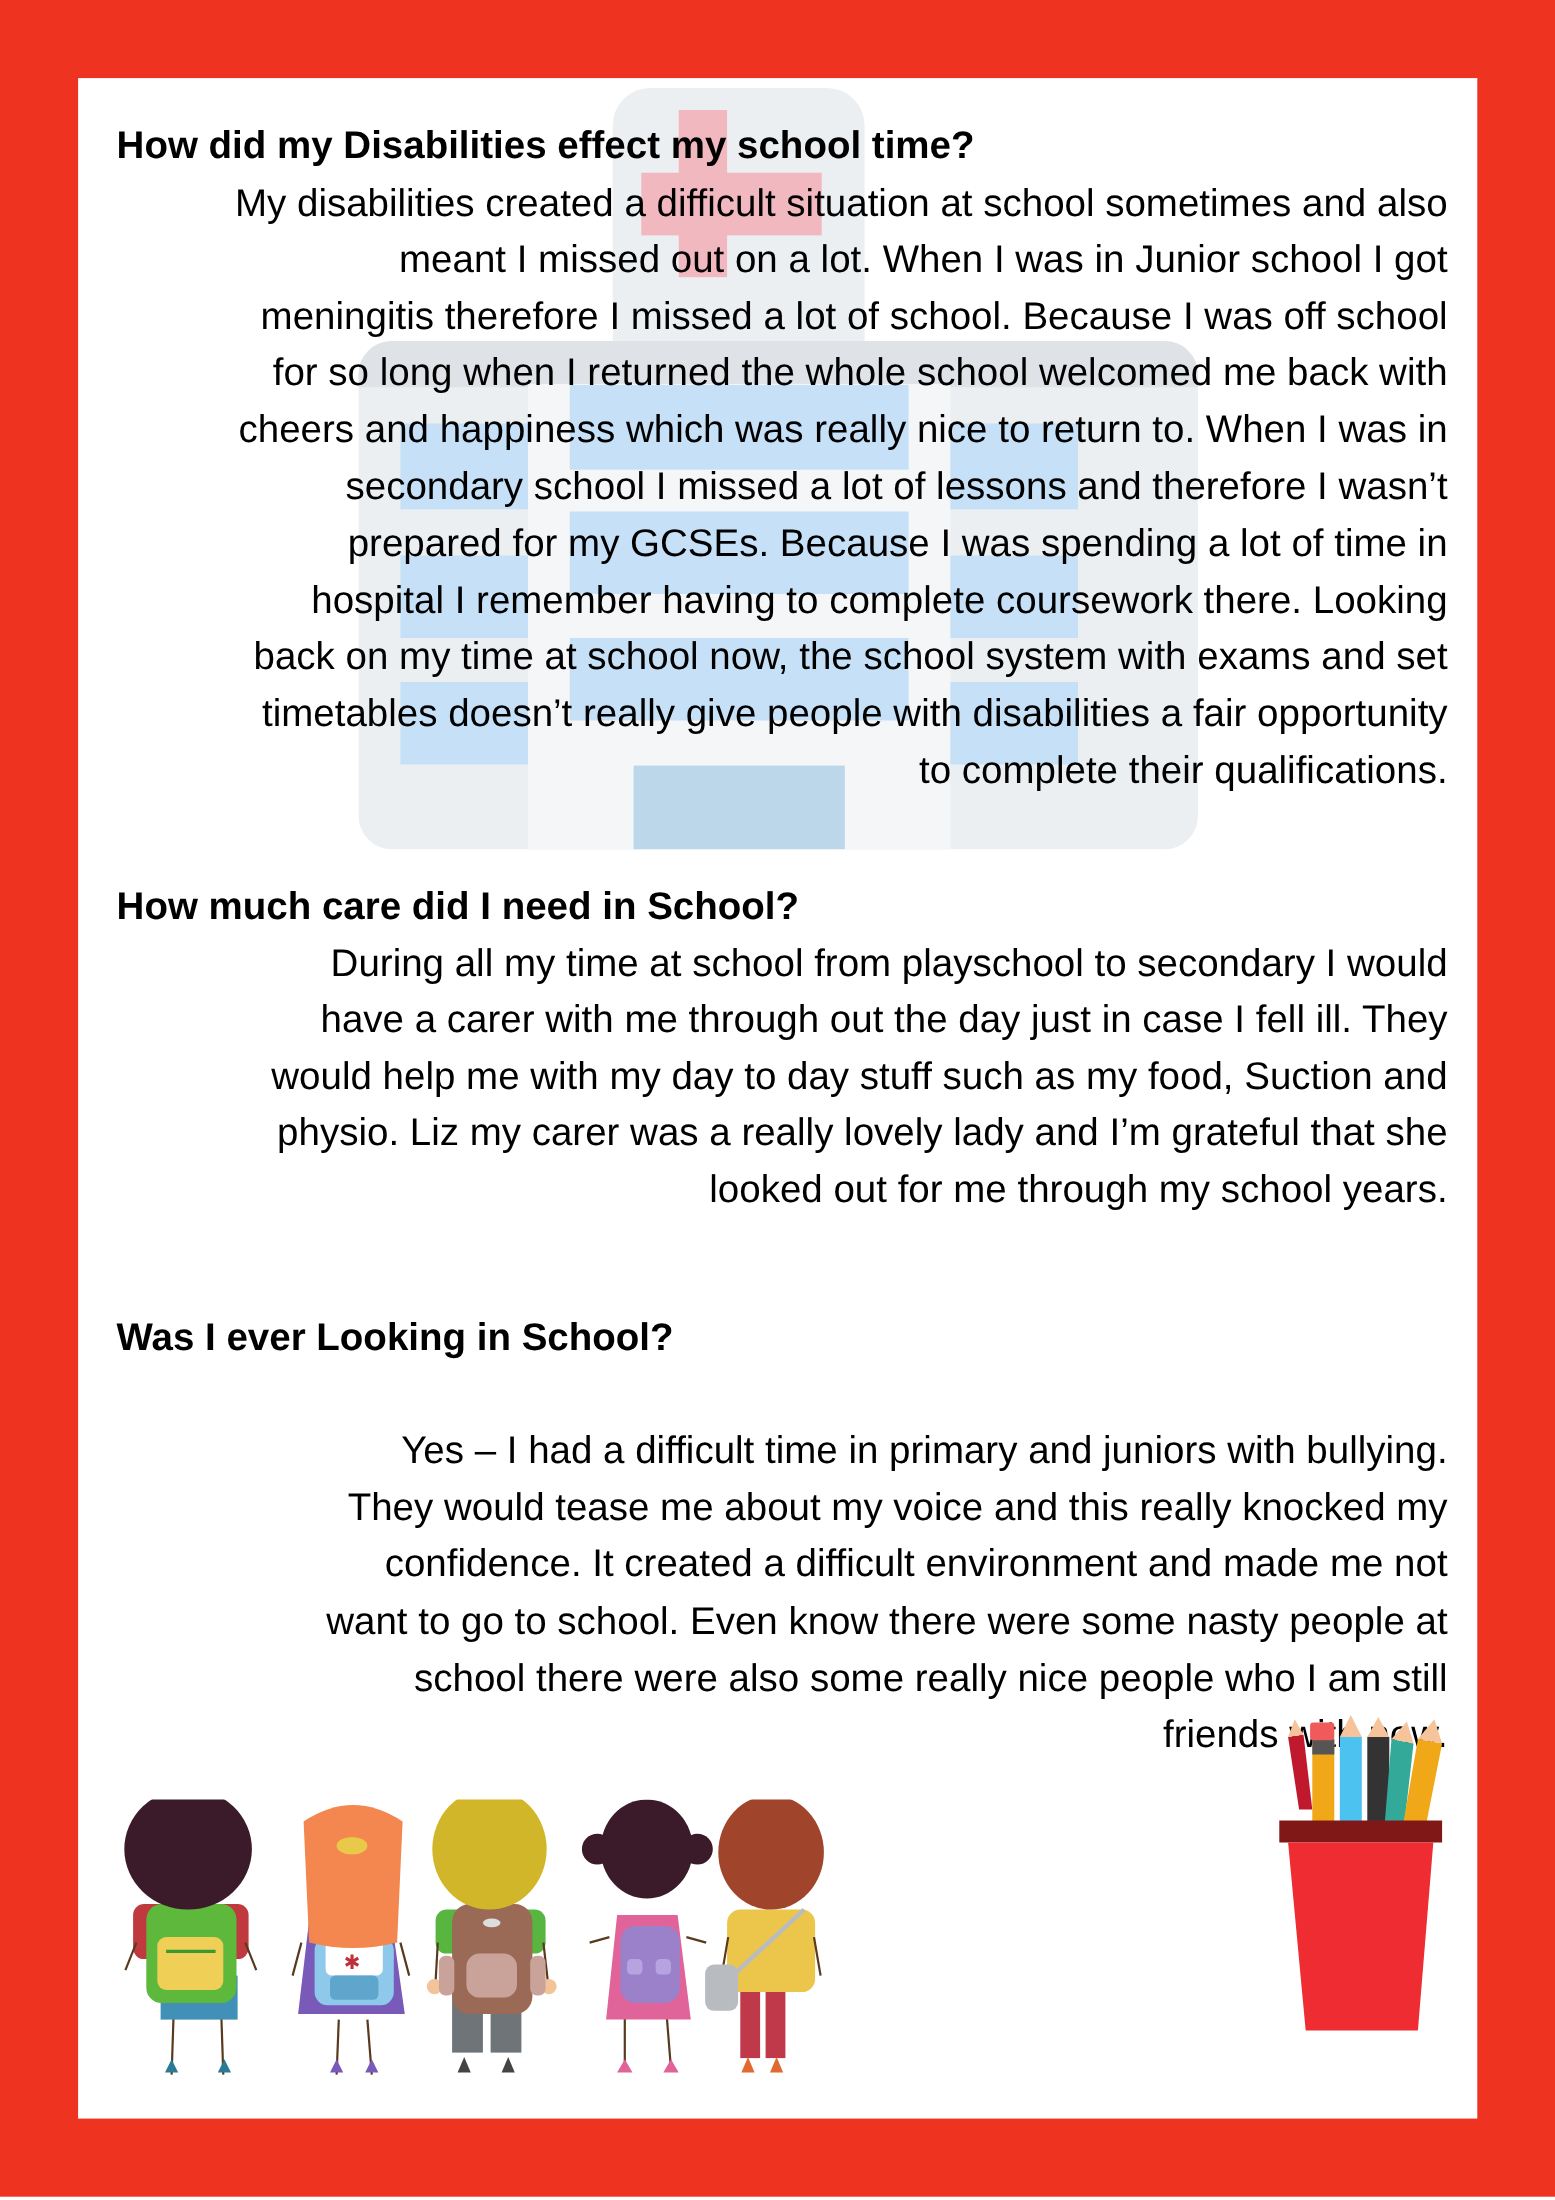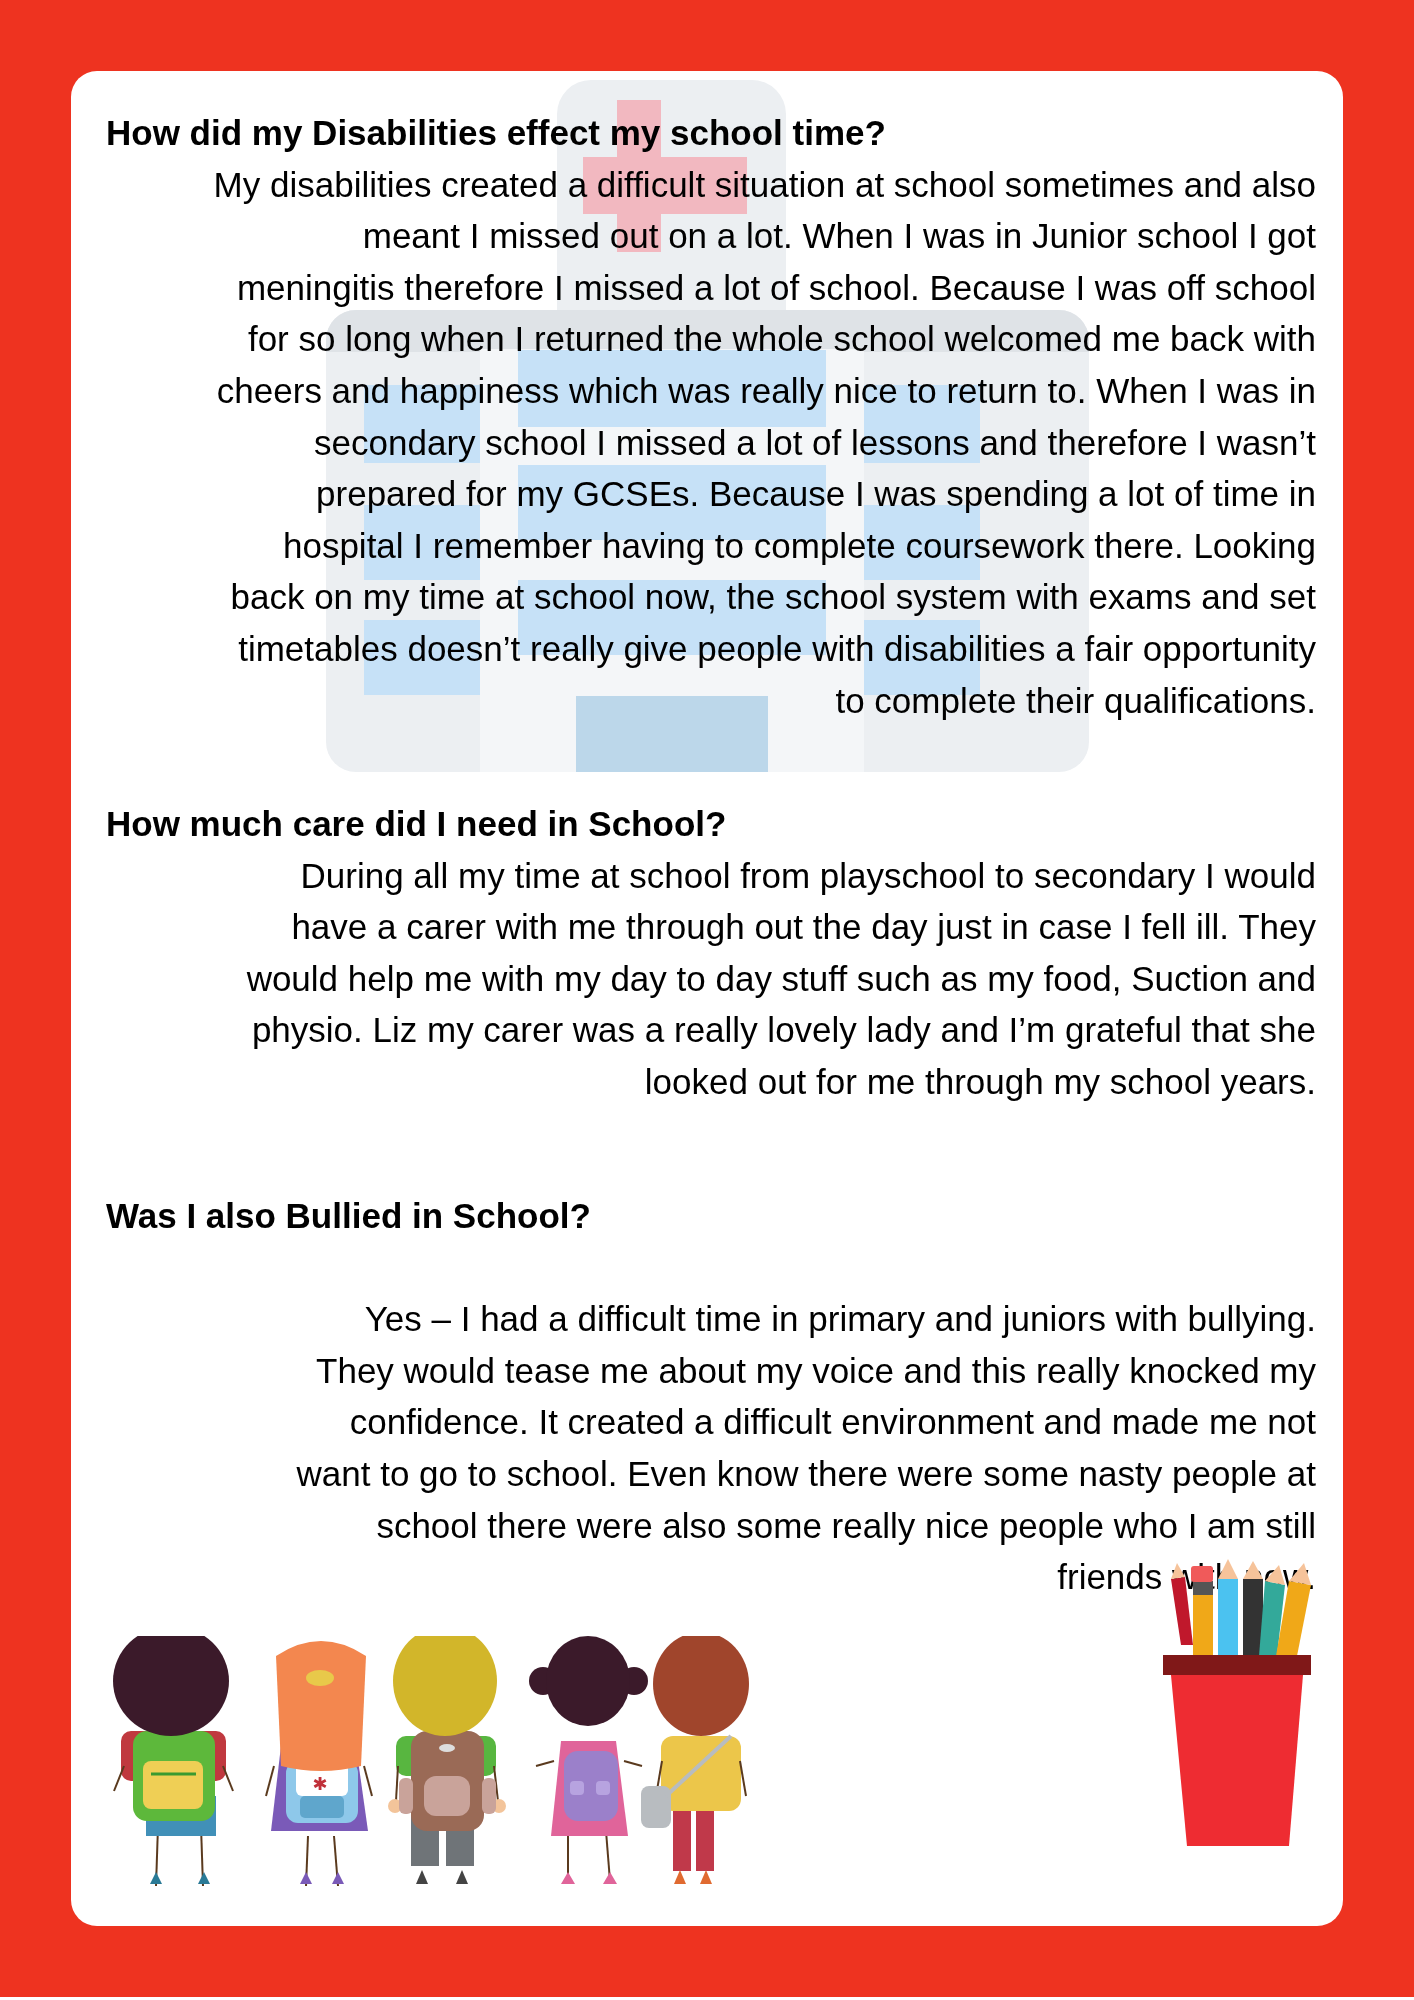--- a/index.html
+++ b/index.html
@@ -3,21 +3,21 @@
 <meta charset="utf-8">
 <style>
   html, body { margin: 0; padding: 0; }
   body {
     width: 1414px; height: 2000px; position: relative; overflow: hidden;
     background: #ee3320;
     font-family: "Liberation Sans", sans-serif;
   }
   .panel {
     position: absolute; left: 71px; top: 71px; width: 1272px; height: 1855px;
-    background: #ffffff; overflow: hidden; border-radius: 26px;
+    background: #ffffff; overflow: hidden;
   }
   .bottom-strip {
     position: absolute; left: 0; top: 1997px; width: 1414px; height: 3px; background: #ffffff;
   }
   
   .wm { position: absolute; }
   .wm-tower { left: 486px; top: 9px; width: 229px; height: 260px; background: #eceff2; border-radius: 34px 34px 0 0; }
   .wm-cross-v { left: 546px; top: 29px; width: 44px; height: 152px; background: #f2b8c0; }
   .wm-cross-h { left: 512px; top: 86px; width: 164px; height: 57px; background: #f2b8c0; }
   .wm-building { left: 255px; top: 239px; width: 763px; height: 462px; background: #eceff2; border-radius: 30px; }
@@ -81,21 +81,21 @@
     </div>
     <div class="section s2">
       <h2 class="heading">How much care did I need in School?</h2>
       <p class="para">During all my time at school from playschool to secondary I would
 have a carer with me through out the day just in case I fell ill. They
 would help me with my day to day stuff such as my food, Suction and
 physio. Liz my carer was a really lovely lady and I’m grateful that she
 looked out for me through my school years.</p>
     </div>
     <div class="section s3">
-      <h2 class="heading">Was I also Bullied in School?</h2>
+      <h2 class="heading">Was I ever Looking in School?</h2>
       <p class="para">
 Yes – I had a difficult time in primary and juniors with bullying.
 They would tease me about my voice and this really knocked my
 confidence. It created a difficult environment and made me not
 want to go to school. Even know there were some nasty people at
 school there were also some really nice people who I am still
 friends with now.</p>
     </div>
   </div>
 

